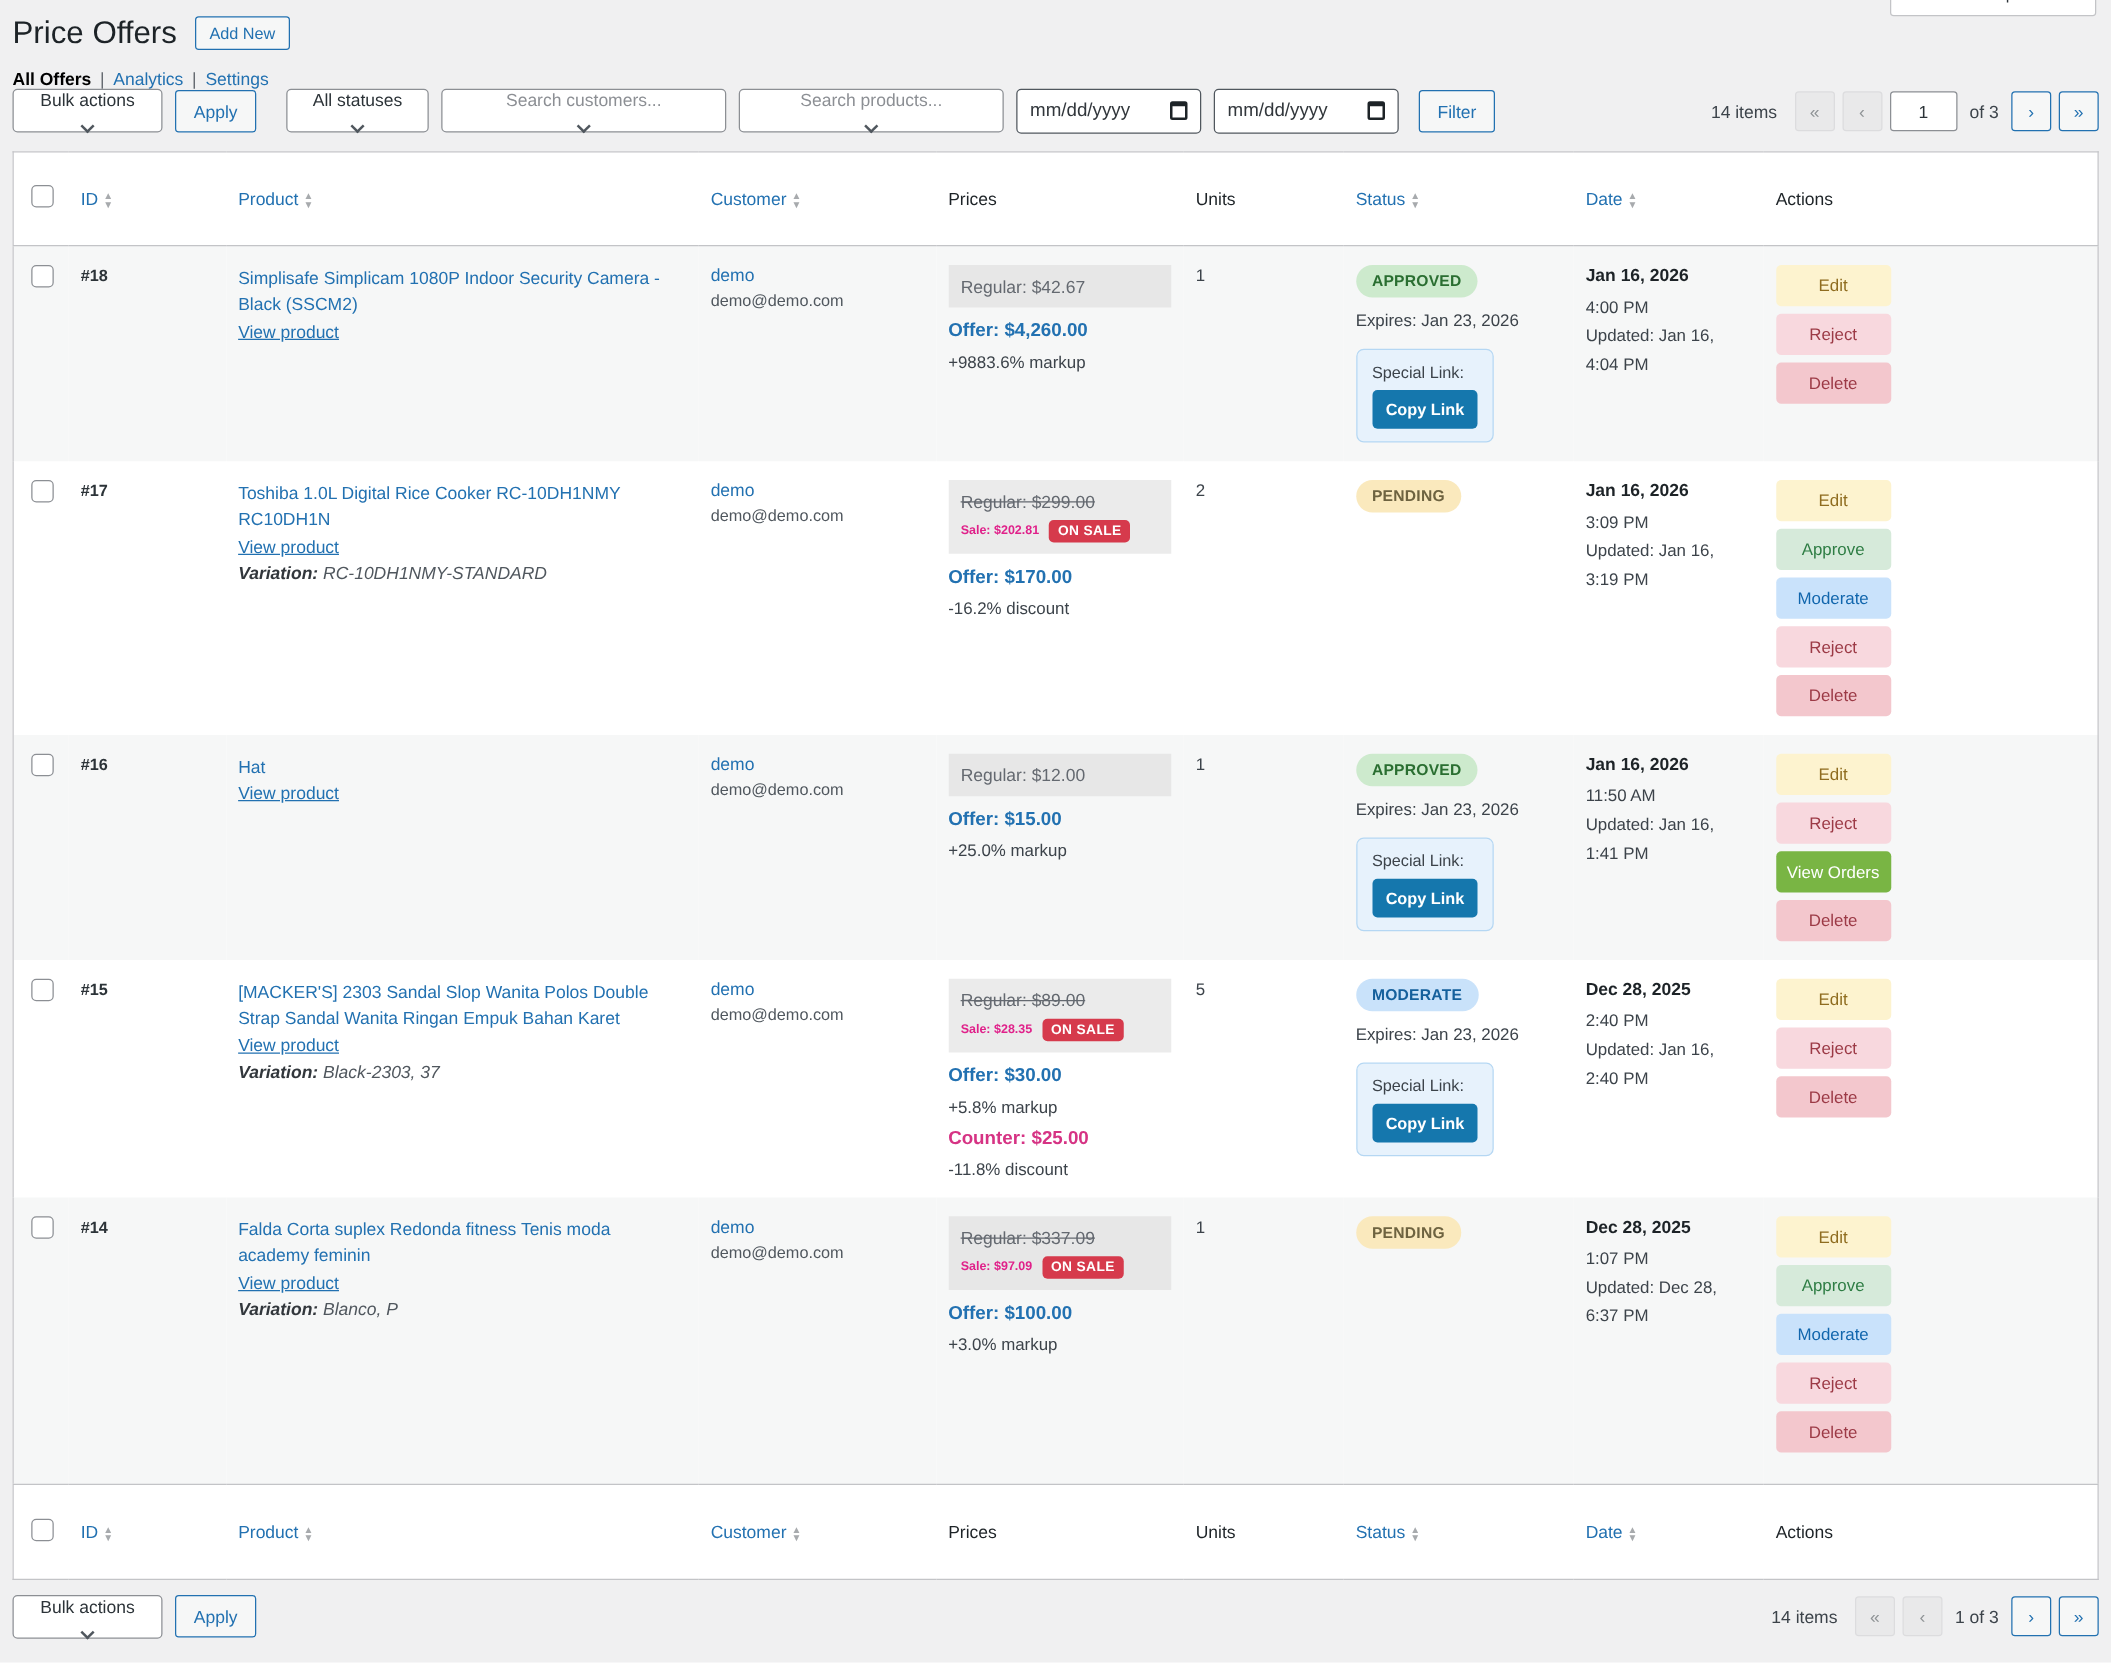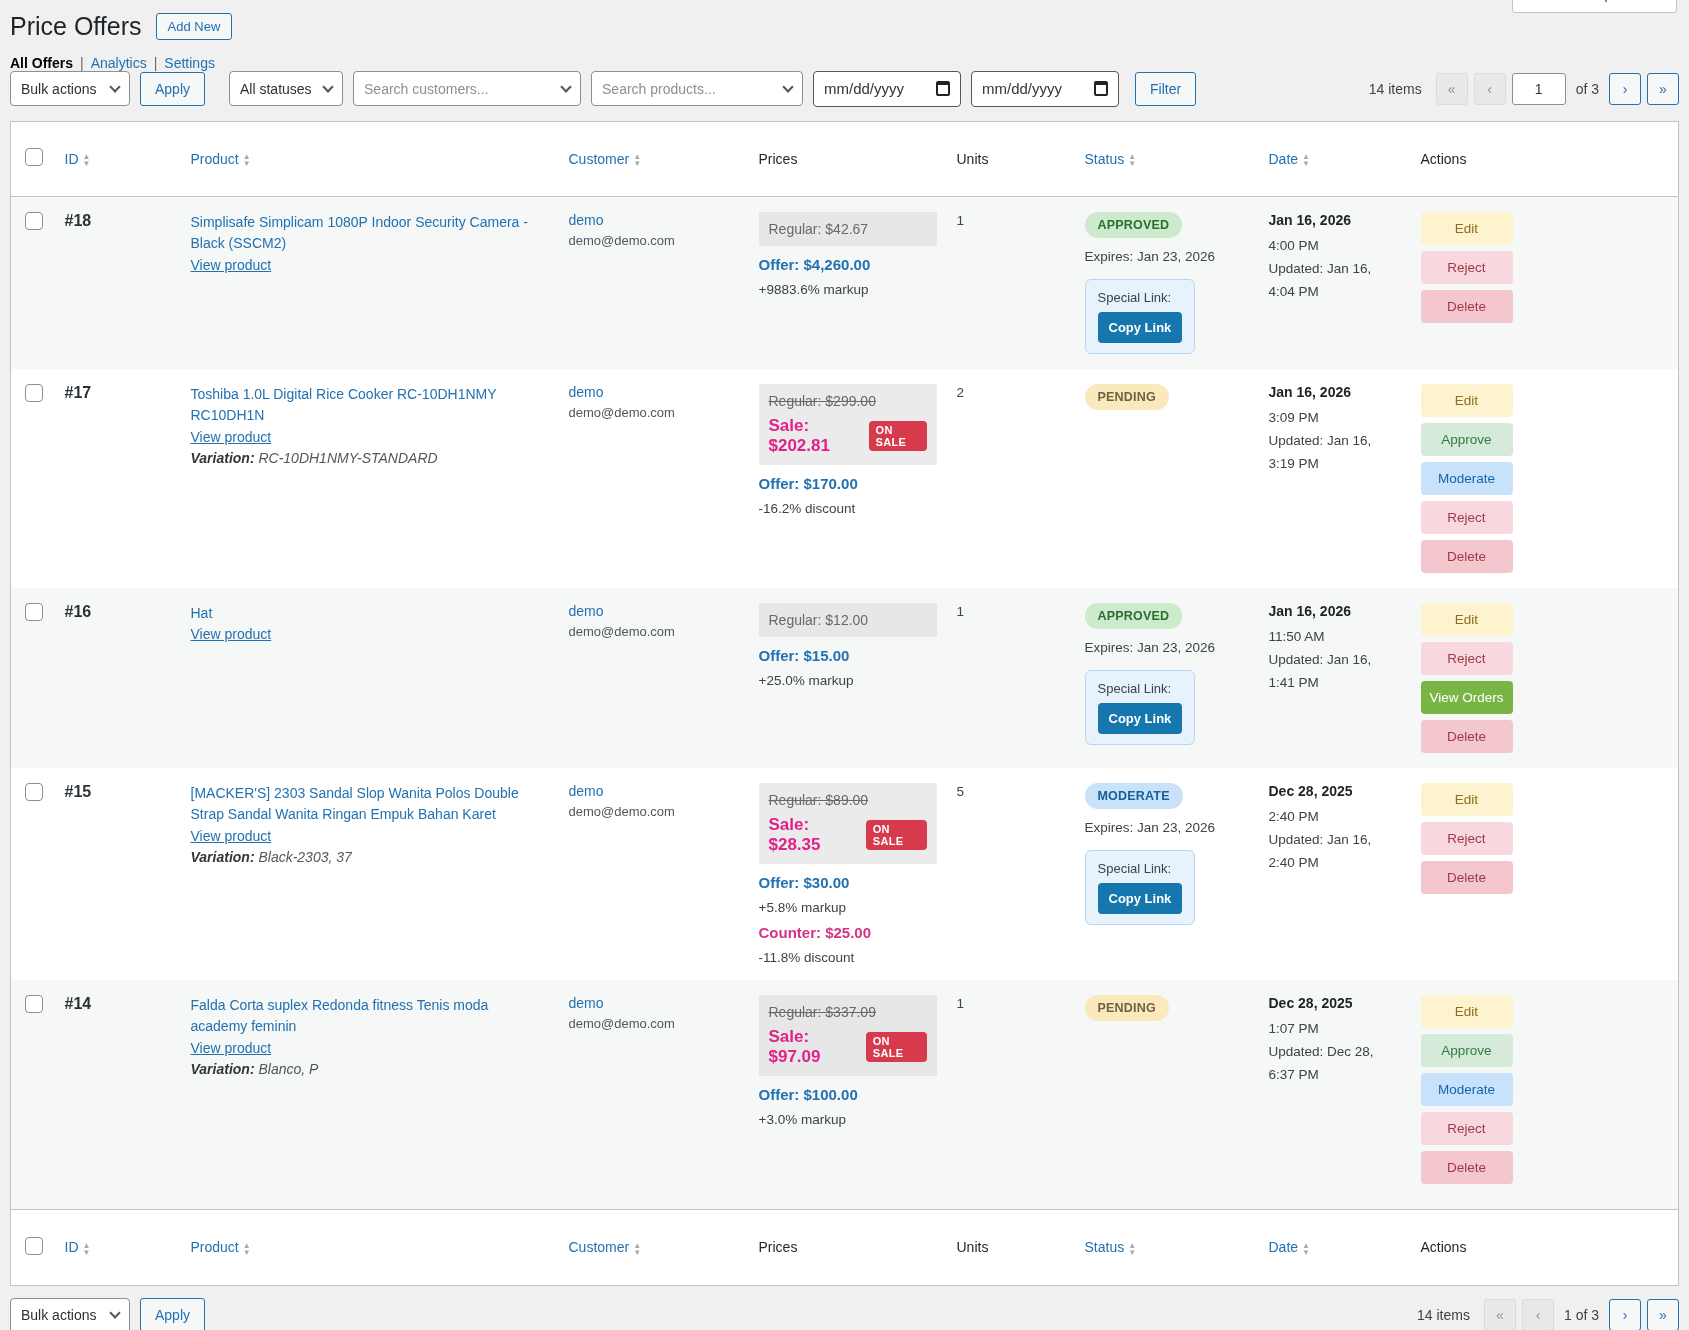--- a/index.html
+++ b/index.html
@@ -44,21 +44,21 @@
   }
 
   
   .tablenav { display:flex; align-items:center; justify-content:space-between; margin-bottom:14px; }
   .tablenav.bottom { margin-top:12px; margin-bottom:0; }
   .nav-left { display:flex; align-items:center; gap:10px; }
   .nav-right { display:flex; align-items:center; gap:6px; }
   .wpselect {
     height:35px; background:#fff; border:1px solid #8c8f94; border-radius:4px;
     display:inline-flex; align-items:center; justify-content:space-between;
-    padding:0 10px; font-size:14px; color:#2c3338; cursor:pointer; gap:10px;
+    padding:0 10px; font-size:14px; color:#2c3338; cursor:pointer; gap:10px;flex-direction:column;
   }
   .wpselect.placeholder { color:#8c8f94; }
   .caret { width:8px; height:8px; border-right:2px solid #50575e; border-bottom:2px solid #50575e;
     transform:rotate(45deg); margin-top:-4px; flex:none; }
   .dateinput {
     width:148px; height:36px; background:#fff; border:1px solid #50575e; border-radius:4px;
     display:inline-flex; align-items:center; justify-content:space-between;
     padding:0 10px; font-size:15px; color:#32373c; cursor:text;
   }
   .cal-icon { width:14px; height:15px; border:2px solid #1d2327; border-top-width:4px; border-radius:2px; flex:none; }
@@ -86,36 +86,36 @@
     appearance:none; -webkit-appearance:none; width:18px; height:18px; margin:0;
     border:1px solid #8c8f94; border-radius:4px; background:#fff; cursor:pointer;
   }
   .th-sortable { color:var(--accent); cursor:pointer; }
   .sorter { display:inline-flex; flex-direction:column; vertical-align:middle; margin-left:4px; }
   .sorter span { font-size:8px; line-height:7px; color:#a7aaad; }
   tbody td { padding:15px 10px; vertical-align:top; font-size:14px; }
   tbody td.check-col { padding-top:15px; }
   tr.striped { background:#f6f7f7; }
 
-  .row-id { font-weight:600; color:#2c3338; font-size:16px; }
+  .row-id { font-weight:600; color:#2c3338; font-size:13px; }
 
   .product-title { color:var(--accent); cursor:pointer; line-height:1.55; }
   .view-product { color:var(--accent); text-decoration:underline; cursor:pointer; display:inline-block; margin-top:2px; }
   .variation { font-style:italic; margin-top:5px; color:#50575e; }
   .variation .var-label { font-weight:700; color:#32373c; }
 
   .cust-name { color:var(--accent); cursor:pointer; }
   .cust-email { margin-top:5px; color:#50575e; font-size:13px; }
 
   .price-box { background:#ebebeb; padding:9px 10px; margin-bottom:10px; width:178px; }
   tr.striped .price-box { background:#e7e7e7; }
   .regular { color:#646970; font-size:14px; }
   .regular.struck { text-decoration:line-through; }
   .sale-line { margin-top:7px; display:flex; align-items:center; gap:8px; }
-  .sale-price { color:var(--sale-pink); font-weight:700; font-size:17px; }
+  .sale-price { color:var(--sale-pink); font-weight:700; font-size:10px; }
   .on-sale { background:var(--on-sale-red); color:#fff; font-size:11px; font-weight:700;
     padding:3px 7px; border-radius:4px; letter-spacing:.3px; }
   .offer-price { color:var(--accent); font-weight:700; font-size:15px; margin:2px 0 9px; }
   .price-change { color:#3c434a; font-size:13.5px; }
   .counter-price { color:var(--counter-pink); font-weight:700; font-size:15px; margin-top:9px; }
   .counter-change { color:#3c434a; font-size:13.5px; margin-top:9px; }
 
   .units-val { font-size:13.5px; color:#3c434a; }
 
   .status-badge { display:inline-block; border-radius:13px; padding:6px 13px;

